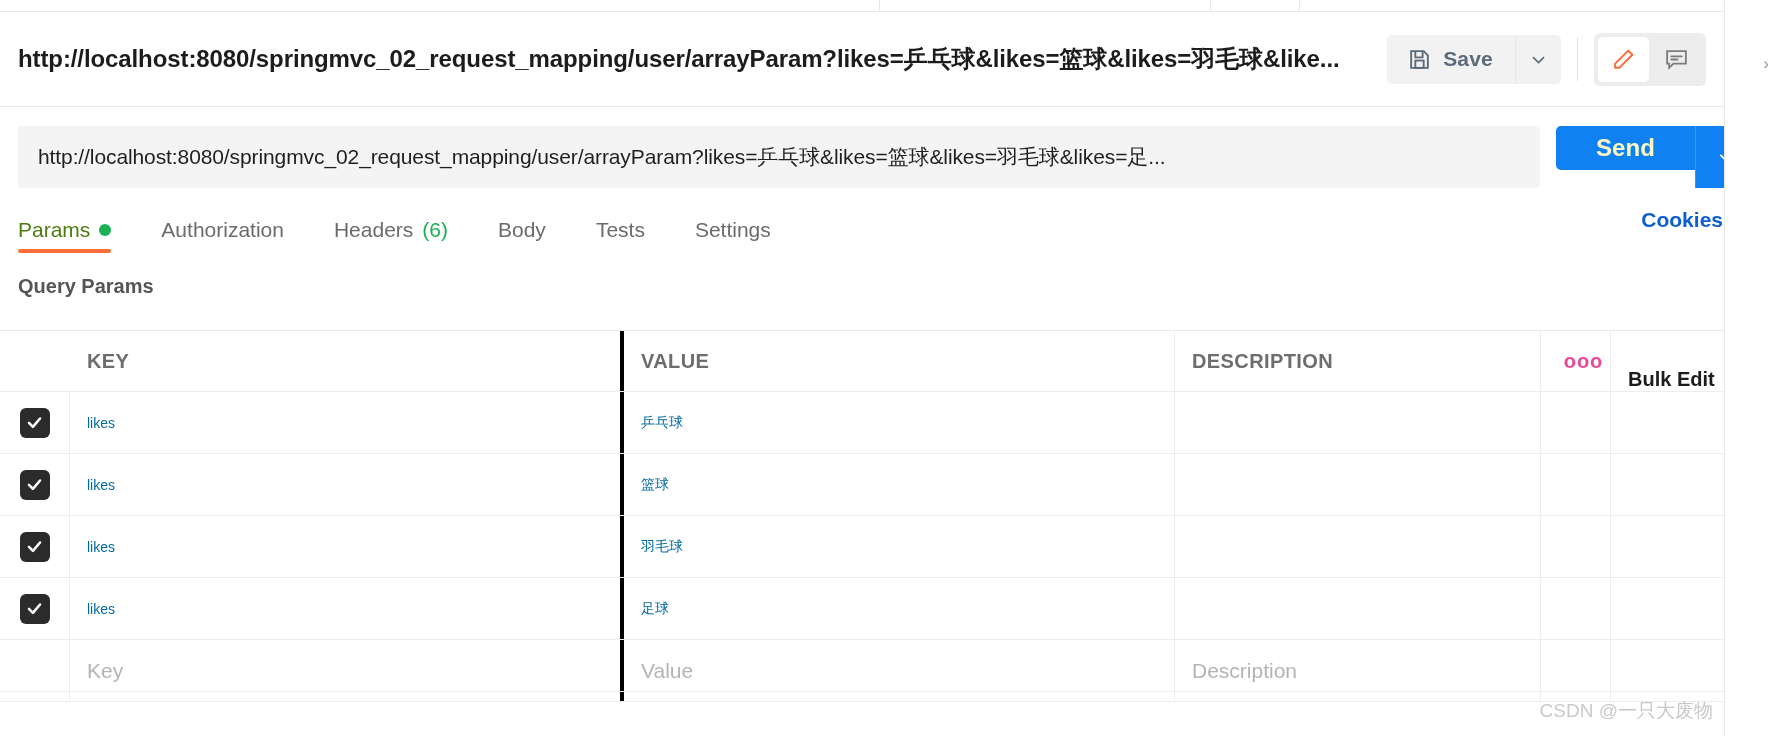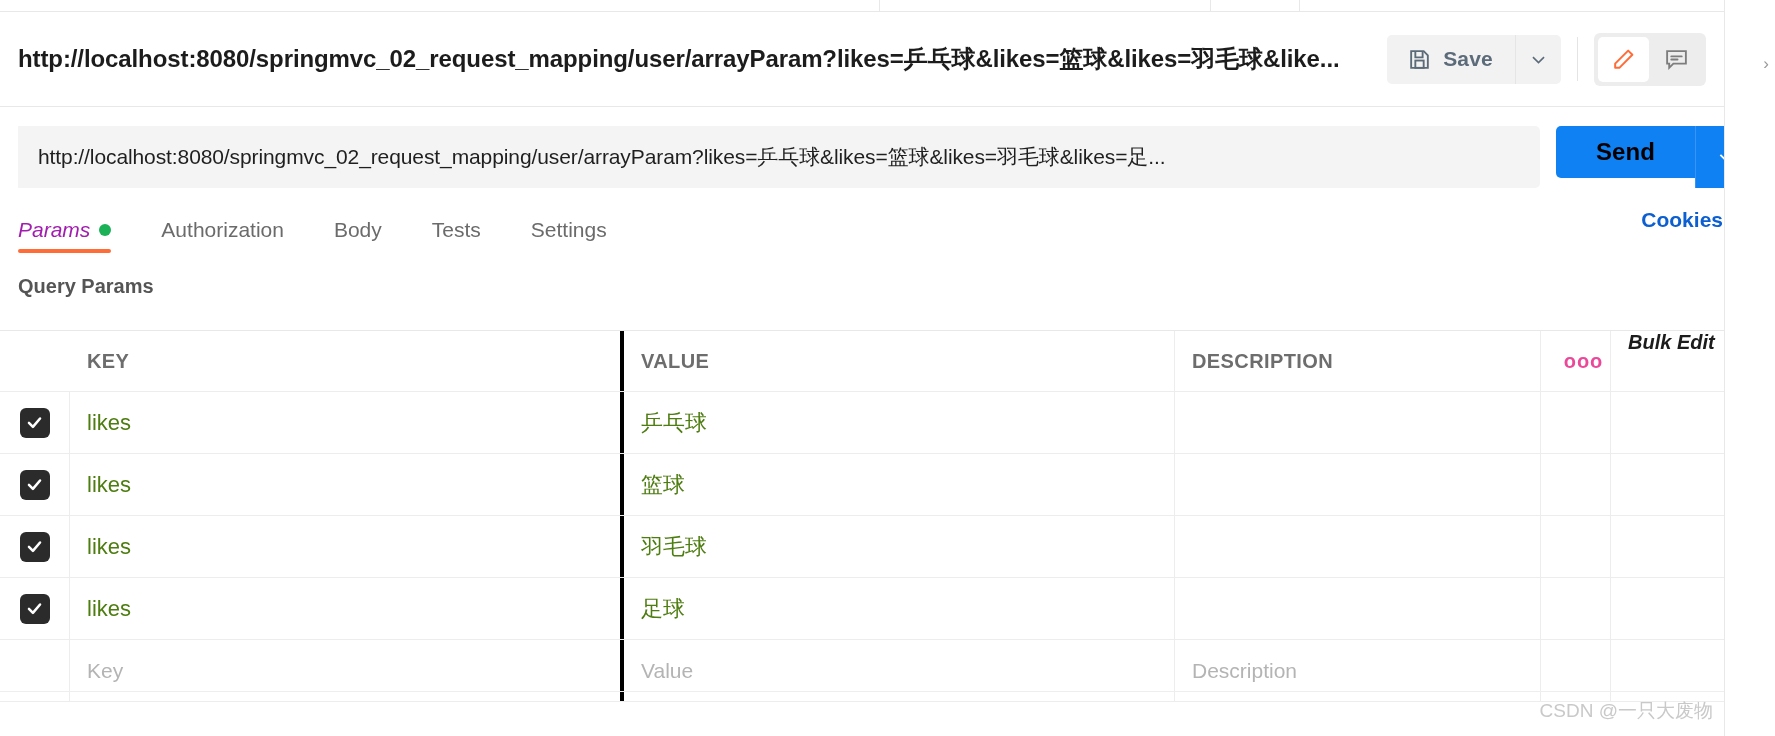--- a/index.html
+++ b/index.html
@@ -166,23 +166,23 @@
     font-size: 21px;
     color: #1f1f1f;
     white-space: nowrap;
     overflow: hidden;
     text-overflow: clip;
     letter-spacing: -0.1px;
   }
   .send-group { display: flex; flex: 0 0 auto; }
   .send-btn {
     background: #0f81f2;
-    color: #000000;
+    color: #fef9c3;
     border: none;
-    height: 52px;
+    height: 44px;
     padding: 0 40px;
     font-size: 24px;
     font-weight: 700;
     border-radius: 5px 0 0 5px;
     cursor: pointer;
     letter-spacing: 0.1px;
   }
   .send-caret {
     background: #0f81f2;
     border: none;
@@ -211,21 +211,21 @@
     align-items: center;
     gap: 9px;
     font-size: 21px;
     color: #6b6b6b;
     margin-right: 50px;
     padding-top: 2px;
     height: 48px;
     cursor: pointer;
     white-space: nowrap;
   }
-  .tab.active { color: #a21caf; font-style: italic; }
+  .tab.active { color: #4d7c0f; }
   .tab.active::after {
     content: "";
     position: absolute;
     left: 0; right: 0; bottom: 0;
     height: 4px;
     background: #ff6c37;
     border-radius: 2px;
   }
   .dot {
     width: 12px; height: 12px; border-radius: 50%;
@@ -268,31 +268,31 @@
     display: flex;
     align-items: center;
     justify-content: center;
     border-right: 1px solid #ededed;
   }
   .row.head .cb-col { border-right: none; }
   .c-key   { flex: 0 0 554px; border-right: 4px solid #000000; display:flex; align-items:center; padding-left: 17px; }
   .c-val   { flex: 0 0 551px; border-right: 1px solid #ededed; display:flex; align-items:center; padding-left: 17px; }
   .c-desc  { flex: 0 0 366px; border-right: 1px solid #ededed; display:flex; align-items:center; padding-left: 17px; }
   .c-dots  { flex: 0 0 70px;  border-right: 1px solid #ededed; display:flex; align-items:center; justify-content:center; }
-  .c-bulk  { flex: 1 1 auto;  display:flex; align-items:flex-start; padding-left: 17px; font-style: italic; }
+  .c-bulk  { flex: 1 1 auto;  display:flex; align-items:flex-end; padding-left: 17px; }
 
   .hcell {
     font-size: 20px;
     font-weight: 700;
     color: #6d6d6d;
     letter-spacing: 0.4px;
   }
   .cell-text {
-    font-size: 22px;
-    color: #4d7c0f;
+    font-size: 14px;
+    color: #0369a1;
   }
   .cell-ph {
     font-size: 21px;
     color: #b4b4b4;
   }
   .bulk {
     font-size: 20px;
     font-weight: 700;
     color: #1c1c1c;
     cursor: pointer;
@@ -416,20 +416,24 @@
 
   <div class="tabs">
     <div class="tab active">
       <span>Params</span>
       <span class="dot"></span>
     </div>
     <div class="tab">
       <span>Authorization</span>
     </div>
     <div class="tab">
+      <span>Headers</span>
+      <span class="count">(6)</span>
+    </div>
+    <div class="tab">
       <span>Body</span>
     </div>
     <div class="tab">
       <span>Tests</span>
     </div>
     <div class="tab">
       <span>Settings</span>
     </div>
     <div class="cookies">Cookies</div>
   </div>

